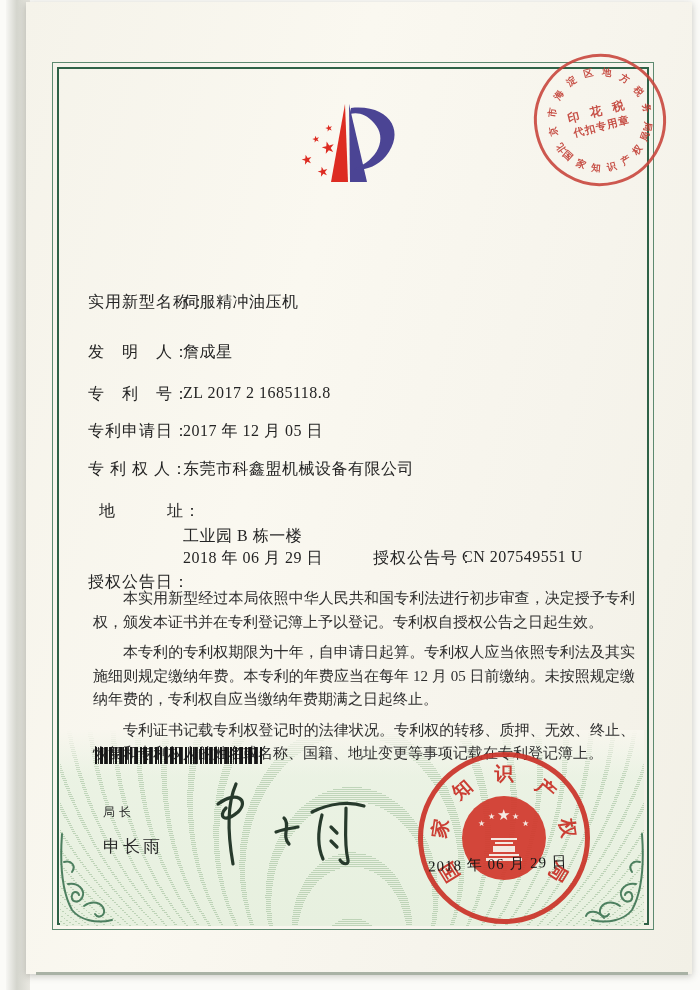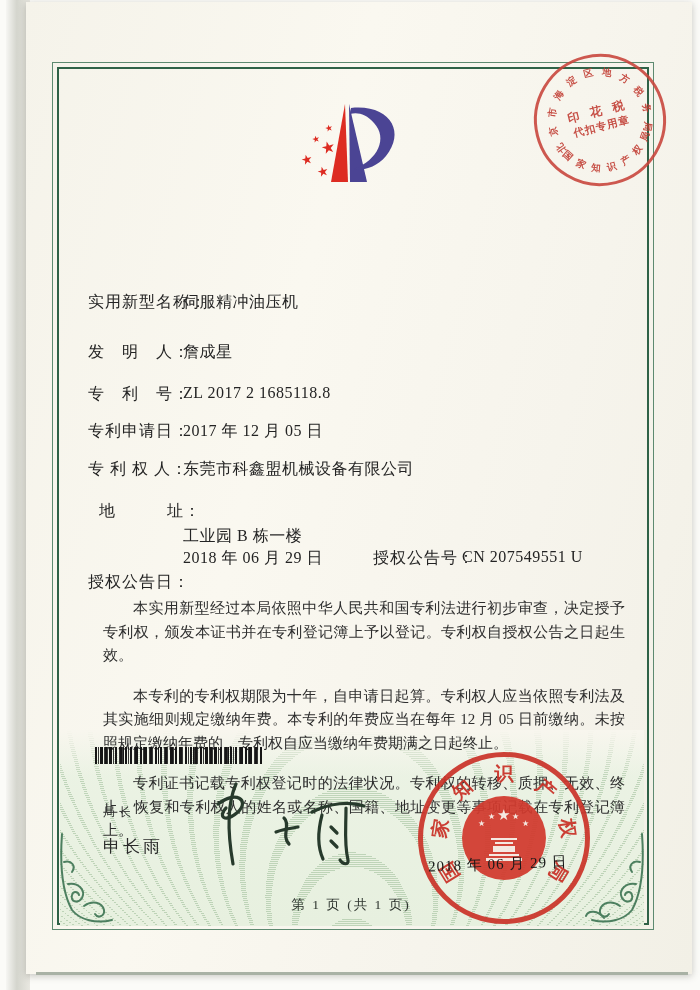--- a/index.html
+++ b/index.html
@@ -30,21 +30,21 @@
       font-family:"DejaVu Sans",sans-serif;transform:rotate(-14deg);}
   .title{left:57px;top:208px;width:588px;text-align:center;font-size:35px;font-weight:600;
       letter-spacing:11px;color:#232f28;z-index:3;}
   
   .flabel,.fvalue{position:absolute;font-size:16px;white-space:nowrap;color:#242424;z-index:3;}
   .flabel{left:88px;letter-spacing:1px;}
   .fvalue{left:183px;letter-spacing:.5px;}
   
   .body-text{left:86px;top:580px;width:556px;z-index:3;font-size:15px;line-height:23.5px;
       text-align:justify;color:#2e2e2e;}
-  .body-text p{margin:17px;text-indent:2em;}
+  .body-text p{margin:7px;text-indent:2em;}
   
   .barcode{left:95px;top:747px;width:168px;height:17px;z-index:3;background:
       repeating-linear-gradient(90deg,#161616 0 2px,rgba(0,0,0,0) 2px 5px),
       repeating-linear-gradient(90deg,#161616 0 1px,rgba(0,0,0,0) 1px 7px),
       repeating-linear-gradient(90deg,rgba(22,22,22,.85) 0 1px,rgba(0,0,0,0) 1px 3px);}
   .official-title{left:103px;top:804px;font-size:12px;letter-spacing:4px;z-index:3;}
   .official-name{left:103px;top:835px;font-size:17px;letter-spacing:3px;z-index:3;}
   .signature{left:196px;top:778px;z-index:3;}
   
   .seal{left:418px;top:752px;width:172px;height:172px;z-index:4;opacity:.93;}
@@ -218,15 +218,14 @@
         <span class="arc-ch" style="transform: rotate(198.667deg) translateY(-48px) rotate(180deg);">知</span>
         <span class="arc-ch" style="transform: rotate(180deg) translateY(-48px) rotate(180deg);">识</span>
         <span class="arc-ch" style="transform: rotate(161.333deg) translateY(-48px) rotate(180deg);">产</span>
         <span class="arc-ch" style="transform: rotate(142.667deg) translateY(-48px) rotate(180deg);">权</span>
         <span class="arc-ch" style="transform: rotate(124deg) translateY(-48px) rotate(180deg);">局</span>
       </div>
     <div class="tax-line1">印 花 税</div>
     <div class="tax-line2">代扣专用章</div>
   </div>
 
-  <div class="abs footer-page">第 1 页 (共 1 页)</div>
 
 </div>
 
 </body></html>

